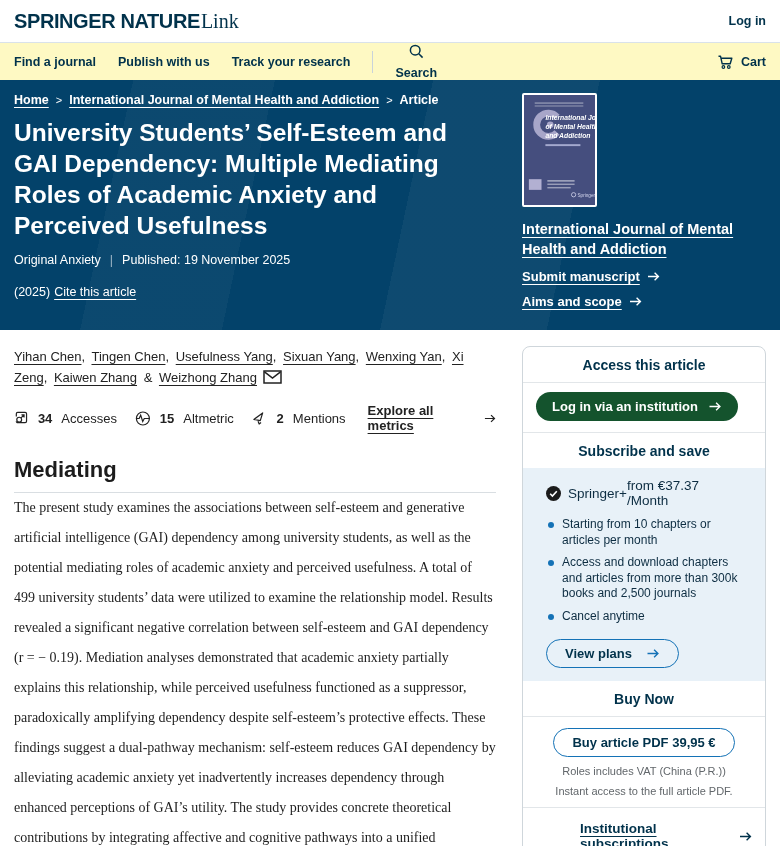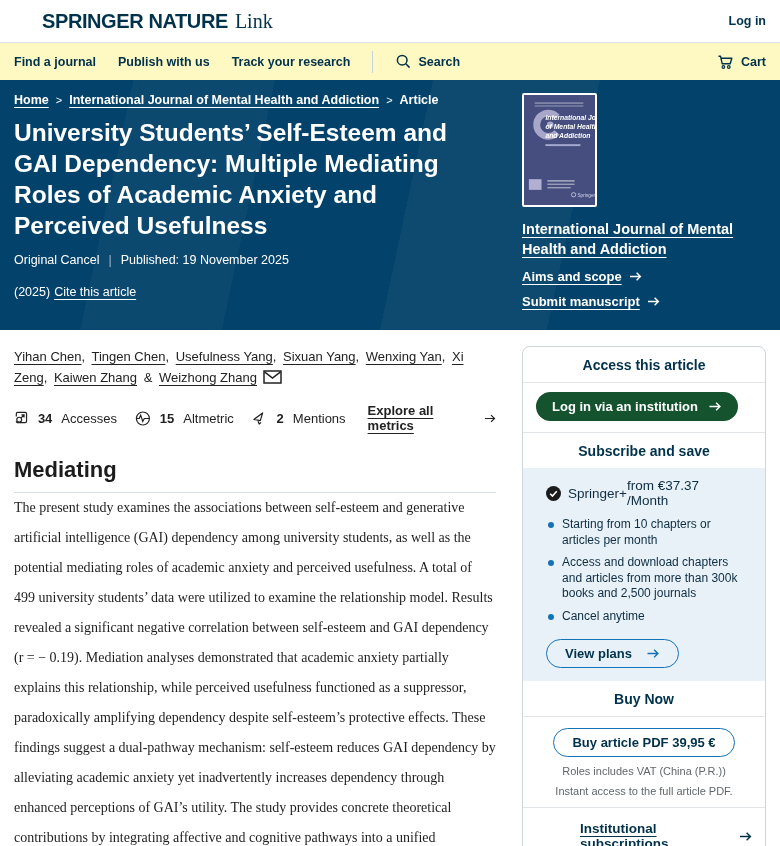--- a/index.html
+++ b/index.html
@@ -3,30 +3,30 @@
 <meta charset="utf-8">
 <style>
   * { margin:0; padding:0; box-sizing:border-box; }
   html,body { width:780px; height:846px; overflow:hidden; background:#fff;
     font-family:"Liberation Sans", sans-serif; color:#01324b; }
   a { color:inherit; }
 
   
   .topbar { height:43px; display:flex; align-items:center; justify-content:space-between;
     padding:0 14px; border-bottom:1px solid #d9e2ea; background:#fff; }
-  .logo { display:flex; align-items:flex-start; gap:7px; cursor:pointer;margin-left:28px; }
+  .logo { display:flex; align-items:flex-start; gap:1px; cursor:pointer; }
   .logo .sn { font-size:20px; font-weight:800; letter-spacing:-0.4px; color:#01324b; }
   .logo .lk { font-family:"Liberation Serif", serif; font-size:20px; color:#01324b; }
   .login-link { font-size:12.5px; font-weight:700; text-decoration:none; color:#01324b; }
 
   
   .navbar { height:37px; display:flex; align-items:center; padding:0 14px; gap:22px; background:#fef9c3; }
   .nav-item { font-size:12.5px; font-weight:700; color:#01324b; text-decoration:none; }
   .nav-divider { width:1px; height:22px; background:#c9d3da; }
-  .nav-search { display:flex; align-items:center; gap:6px; font-size:12.5px; font-weight:700; cursor:pointer; }
+  .nav-search { display:flex; align-items:center; gap:6px; font-size:12.5px; font-weight:700; cursor:pointer;flex-direction:column; }
   .nav-cart { margin-left:auto; display:flex; align-items:center; gap:6px; font-size:12.5px; font-weight:700; cursor:pointer; }
 
   
   .hero { height:250px; color:#fff;
     background:
       linear-gradient(102deg, rgba(255,255,255,0) 0 16%, rgba(255,255,255,.035) 16% 33%,
         rgba(255,255,255,0) 33% 52%, rgba(255,255,255,.045) 52% 72%, rgba(255,255,255,0) 72%),
       #03426a; }
   .hero-inner { display:flex; gap:26px; padding:13px 14px 0 14px; }
   .hero-left { width:488px; }
@@ -133,21 +133,21 @@
     <div class="hero-left">
       <div class="breadcrumb">
         <a href="#">Home</a>
         <span class="crumb-sep">&gt;</span>
         <a href="#">International Journal of Mental Health and Addiction</a>
         <span class="crumb-sep">&gt;</span>
         <span>Article</span>
       </div>
       <h1 class="hero-title">University Students’ Self-Esteem and GAI Dependency: Multiple Mediating Roles of Academic Anxiety and Perceived Usefulness</h1>
       <div class="hero-meta">
-        <span>Original Cancel</span>
+        <span>Original Anxiety</span>
         <span class="meta-sep">|</span>
         <span>Published: 19 November 2025</span>
       </div>
       <div class="hero-cite">
         <span>(2025)</span>
         <a href="#">Cite this article</a>
       </div>
     </div>
 
     <div class="hero-right">
@@ -163,27 +163,27 @@
         <rect x="22" y="50" width="36" height="2" fill="rgba(196,200,233,0.75)"></rect>
         <rect x="5" y="86" width="13" height="11" fill="#b2b0d2"></rect>
         <rect x="24" y="87" width="28" height="1.5" fill="rgba(255,255,255,0.55)"></rect>
         <rect x="24" y="90.5" width="28" height="1.5" fill="rgba(255,255,255,0.45)"></rect>
         <rect x="24" y="94" width="24" height="1.5" fill="rgba(255,255,255,0.45)"></rect>
         <circle cx="51" cy="102" r="2.2" fill="none" stroke="#d4d7ee" stroke-width="0.8"></circle>
         <text x="55" y="104" font-size="4.8" fill="#d4d7ee" font-family="Liberation Sans, sans-serif">Springer</text>
       </svg>
       <a class="journal-link" href="#">International Journal of Mental Health and Addiction</a>
       <div class="side-link">
-        <a href="#">Aims and scope</a>
+        <a href="#">Submit manuscript</a>
         <svg class="arrow-svg" width="13" height="11" viewBox="0 0 13 11">
           <path d="M1 5.5h10M7.6 1.8L11.4 5.5 7.6 9.2" fill="none" stroke="#ffffff" stroke-width="1.4"></path>
         </svg>
       </div>
       <div class="side-link">
-        <a href="#">Submit manuscript</a>
+        <a href="#">Aims and scope</a>
         <svg class="arrow-svg" width="13" height="11" viewBox="0 0 13 11">
           <path d="M1 5.5h10M7.6 1.8L11.4 5.5 7.6 9.2" fill="none" stroke="#ffffff" stroke-width="1.4"></path>
         </svg>
       </div>
     </div>
   </div>
 </section>
 
 <div class="content">
   <main class="main-col">

